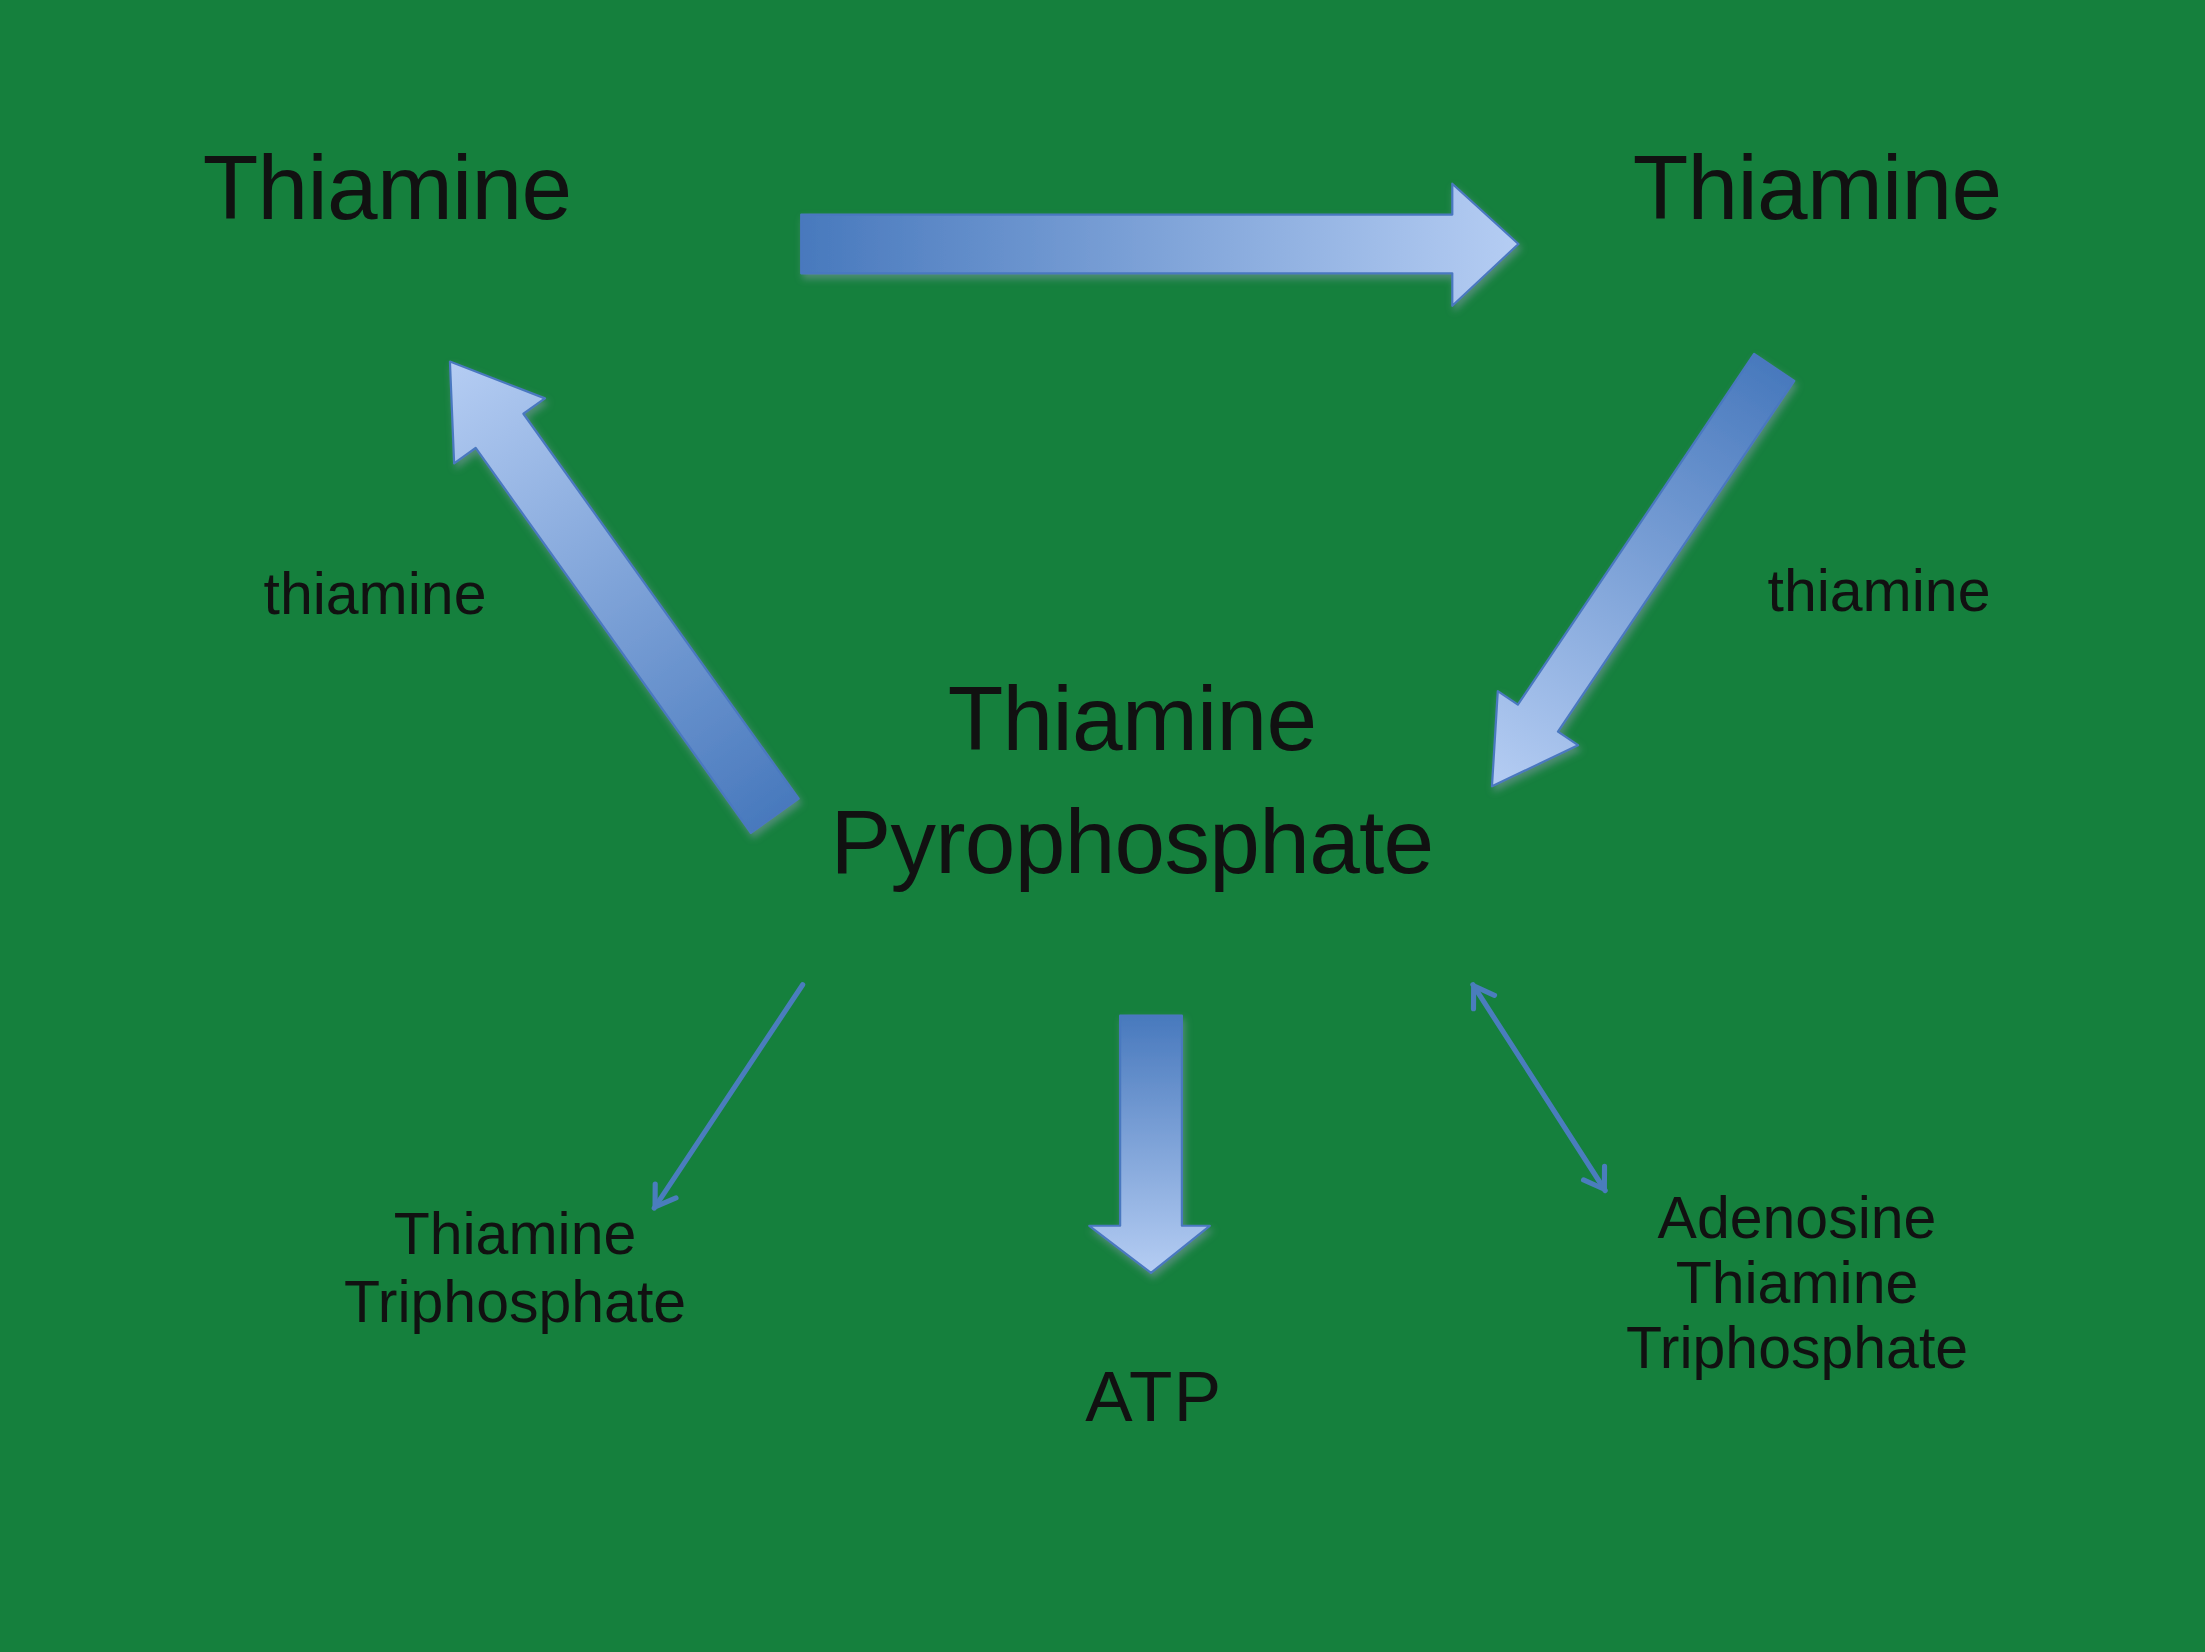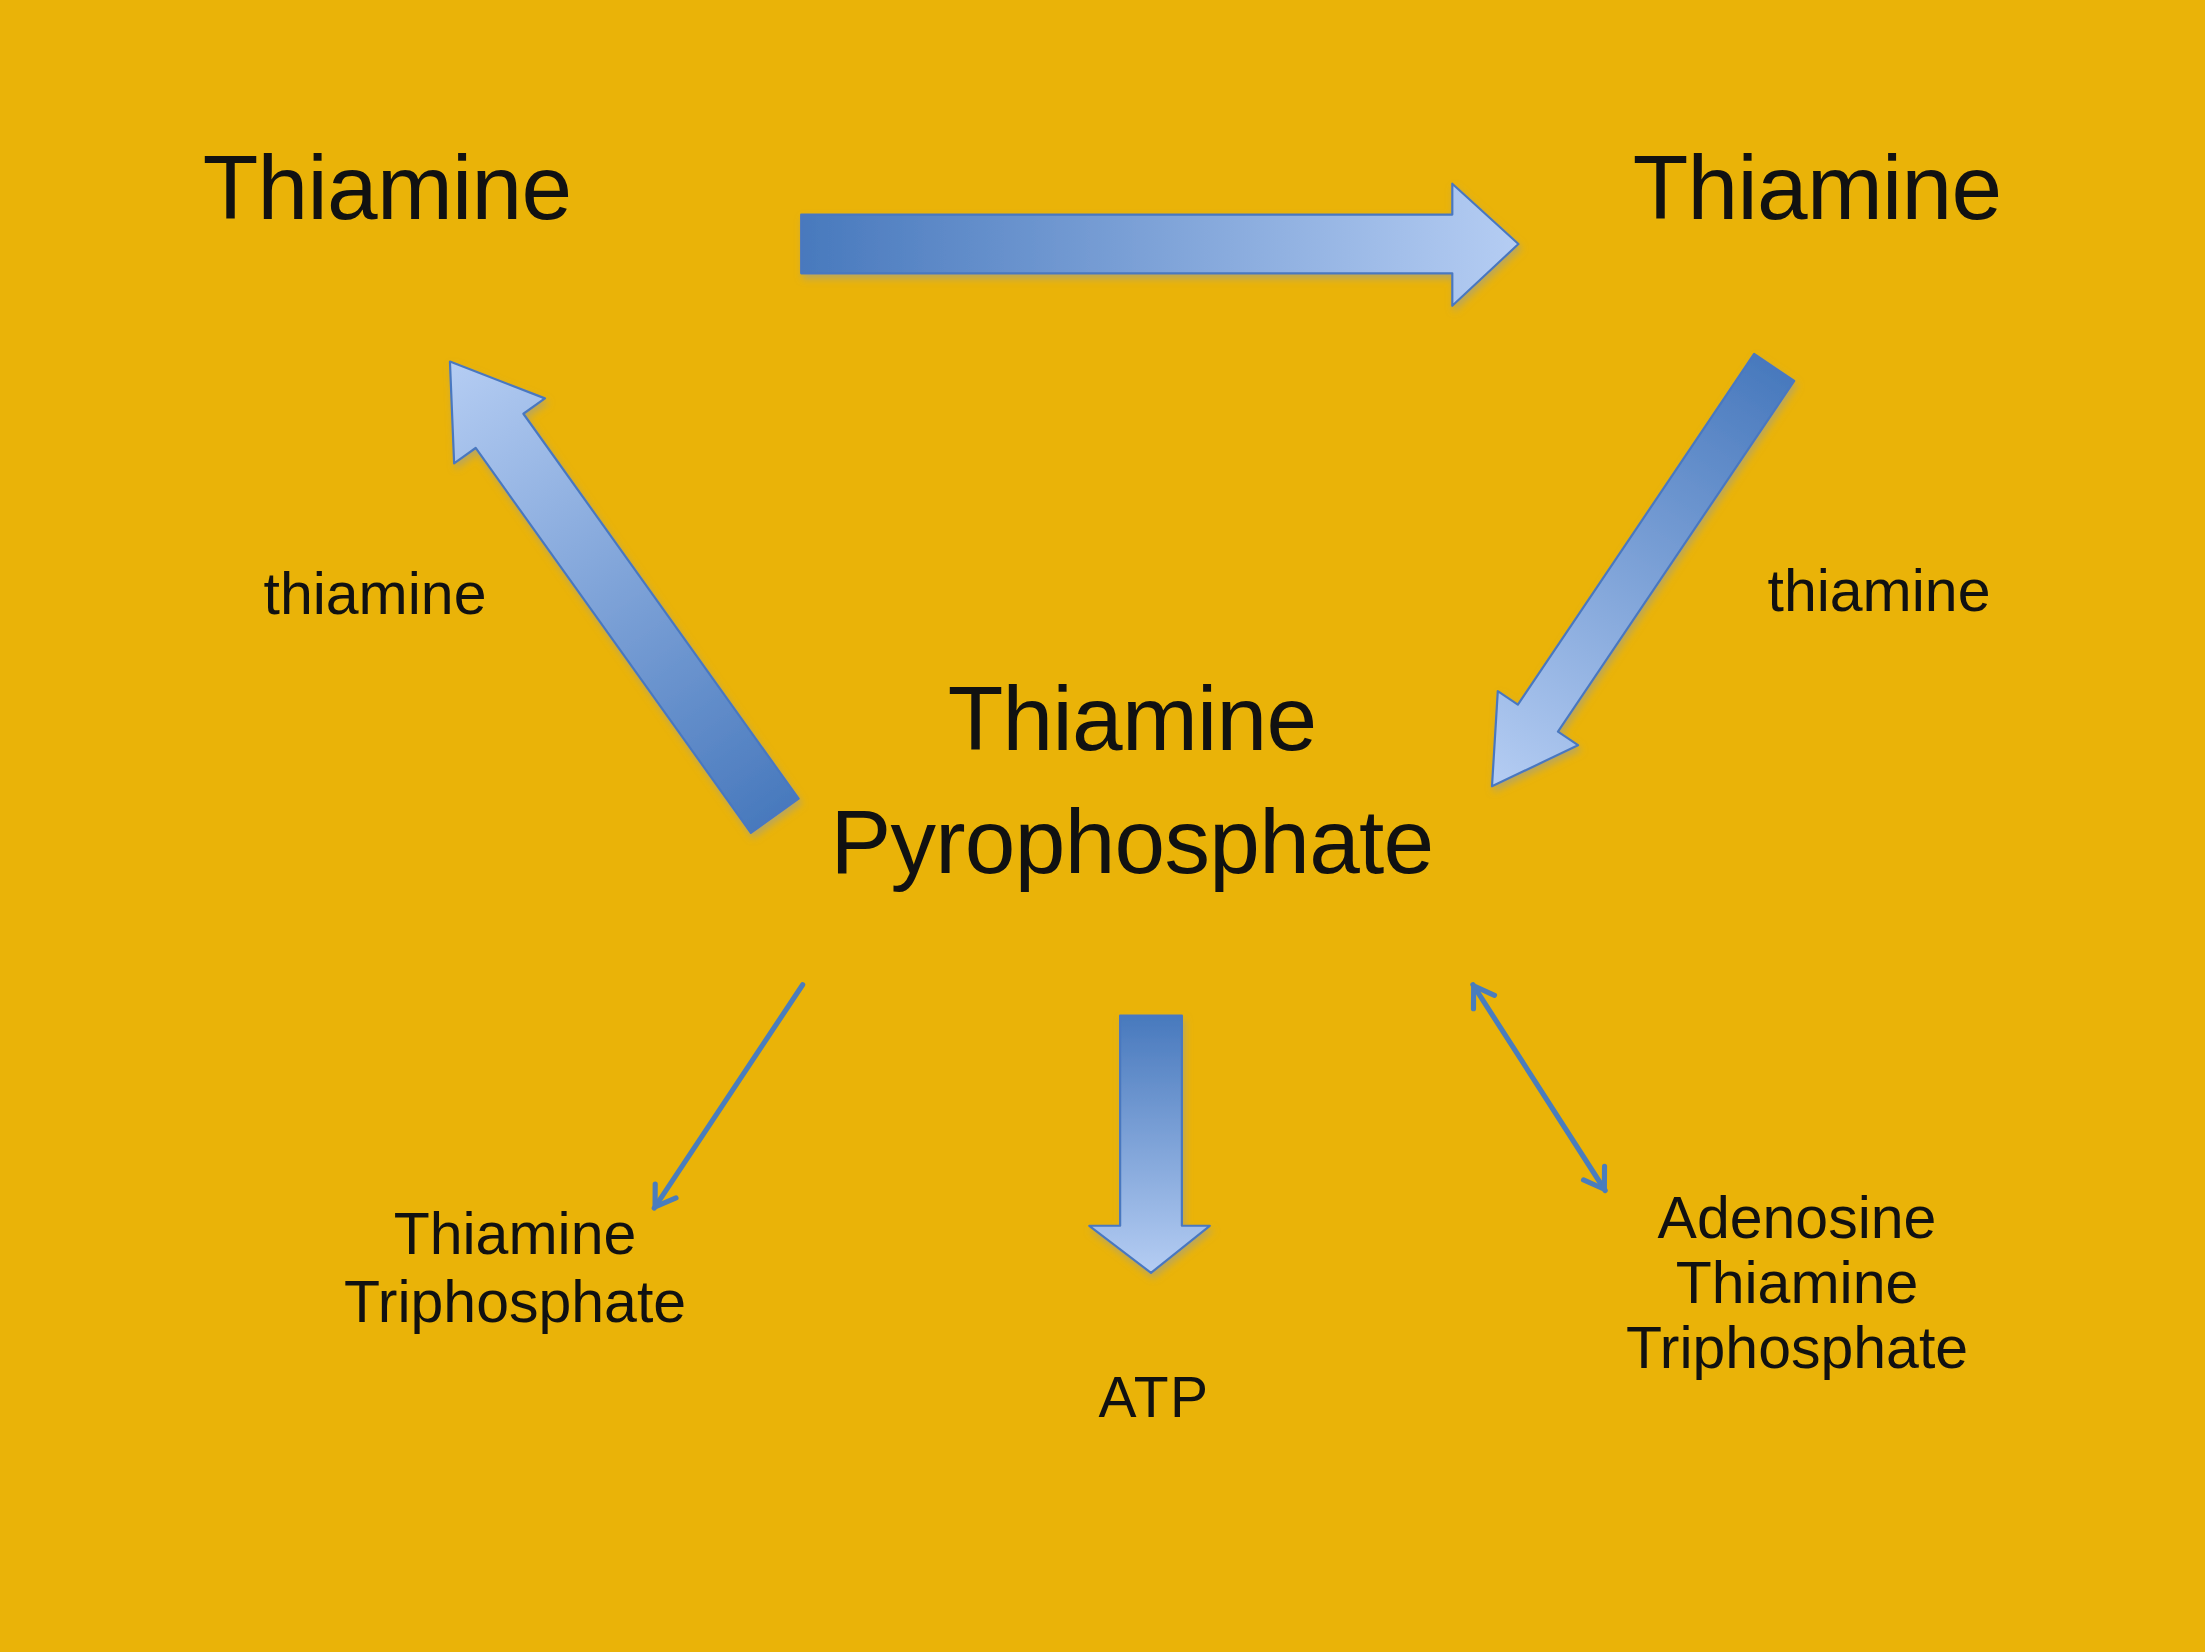--- a/index.html
+++ b/index.html
@@ -37,21 +37,21 @@
   }
   .node-small {
     font-size: 59px;
     font-weight: 400;
   }
   .enzyme {
     font-size: 59px;
     font-weight: 400;
   }
   .atp {
-    font-size: 57px;
+    font-size: 71px;
     line-height: 82px;
     font-weight: 400;
     letter-spacing: 1.5px;
     text-align: center;
   }
   .block-arrow {
     stroke-width: 3;
     stroke-linejoin: round;
   }
   .thin-arrow {
@@ -62,21 +62,21 @@
   .thin-arrow-head {
     stroke-width: 7;
     stroke-linecap: round;
     stroke-linejoin: round;
     fill: none;
   }
 </style>
 </head>
 <body>
 
-<div id="canvas" style="background: #eab308;">
+<div id="canvas" style="background: #15803d;">
 
   <svg id="arrow-layer" viewBox="0 0 3000 2248" xmlns="http://www.w3.org/2000/svg">
     <defs>
       <linearGradient id="g1" gradientUnits="userSpaceOnUse" x1="1090" y1="332" x2="2066" y2="332">
         <stop class="grad-dark" offset="0" stop-color="#4879bd"></stop>
         <stop class="grad-light" offset="1" stop-color="#b5cdf3"></stop>
       </linearGradient>
       <linearGradient id="g2" gradientUnits="userSpaceOnUse" x1="1054" y1="1110" x2="612" y2="492">
         <stop class="grad-dark" offset="0" stop-color="#4879bd"></stop>
         <stop class="grad-light" offset="1" stop-color="#b5cdf3"></stop>

